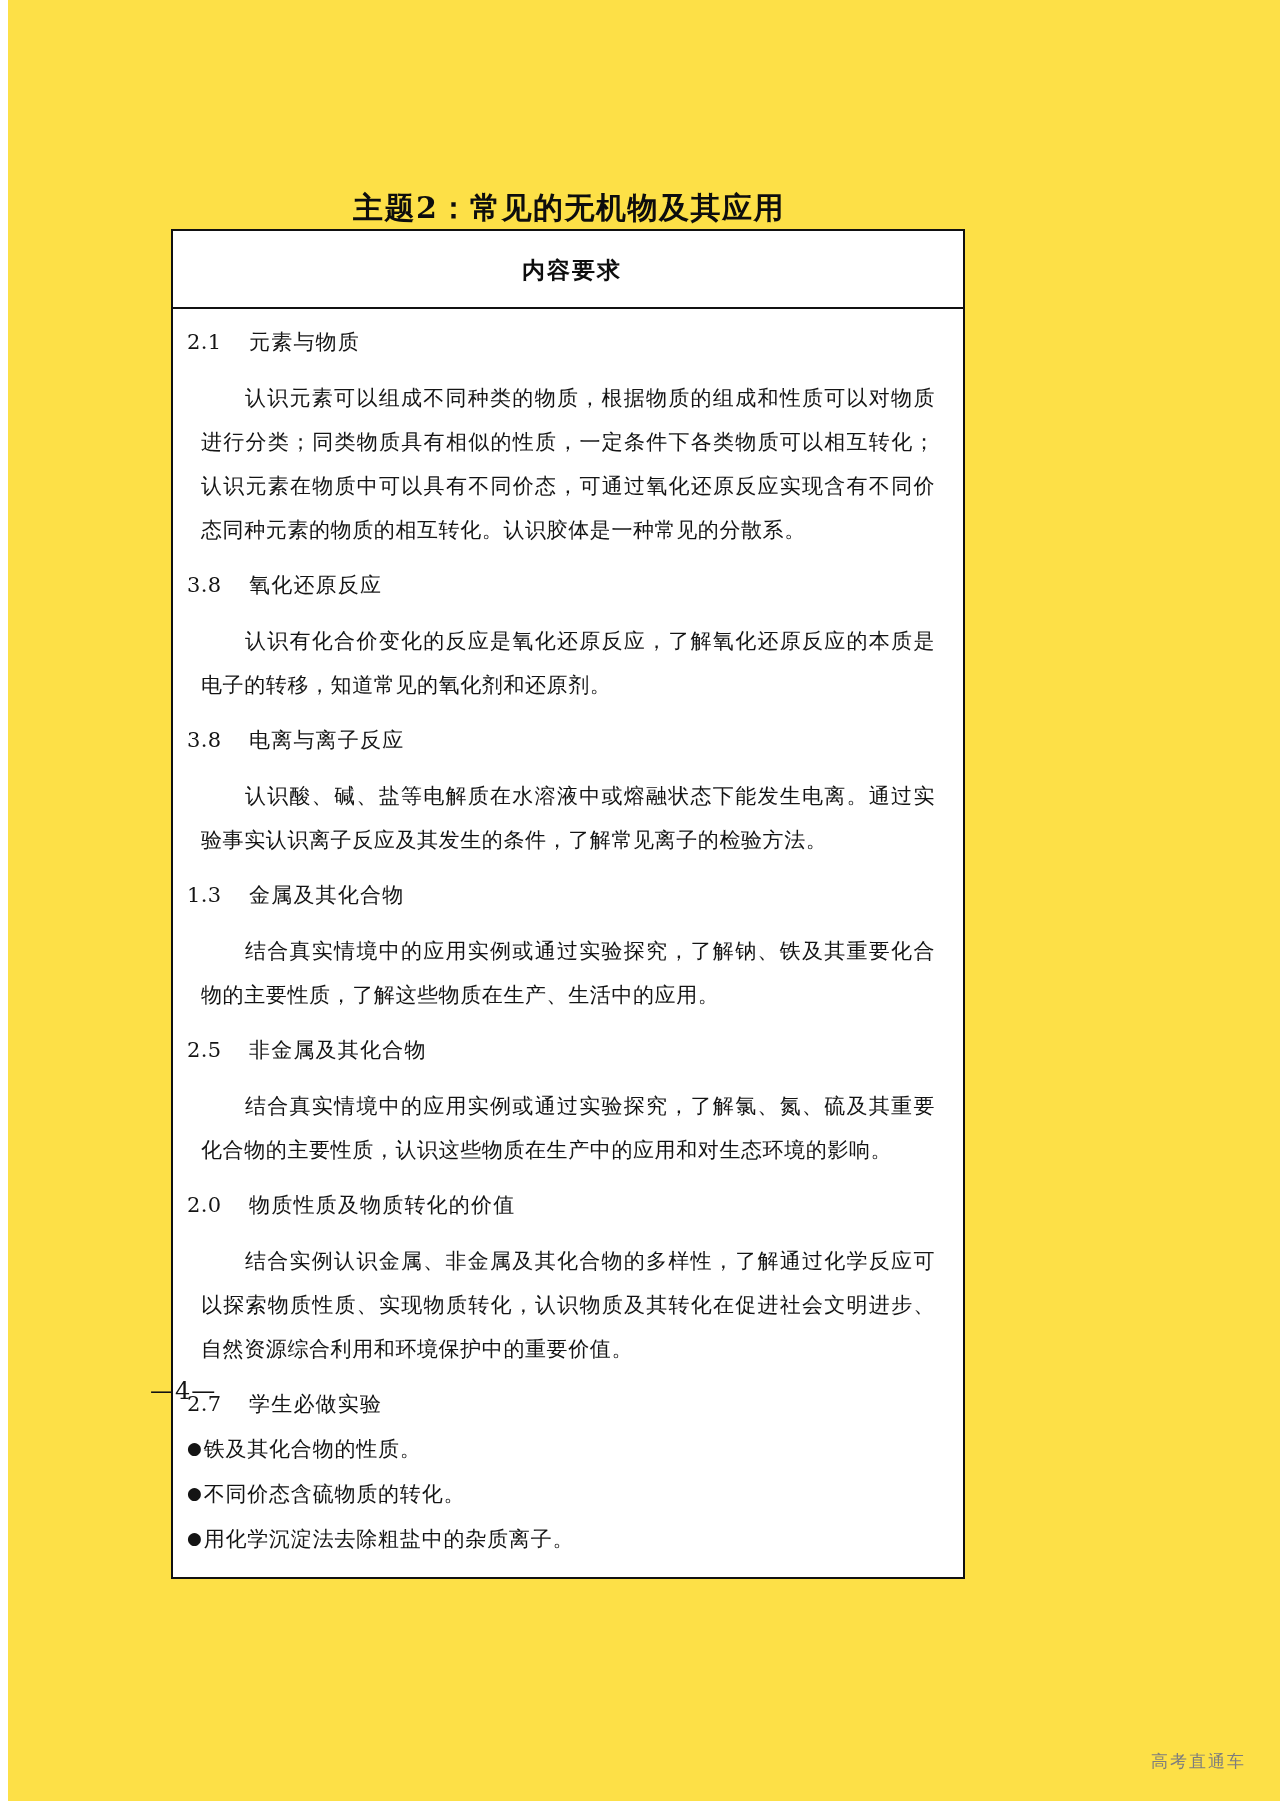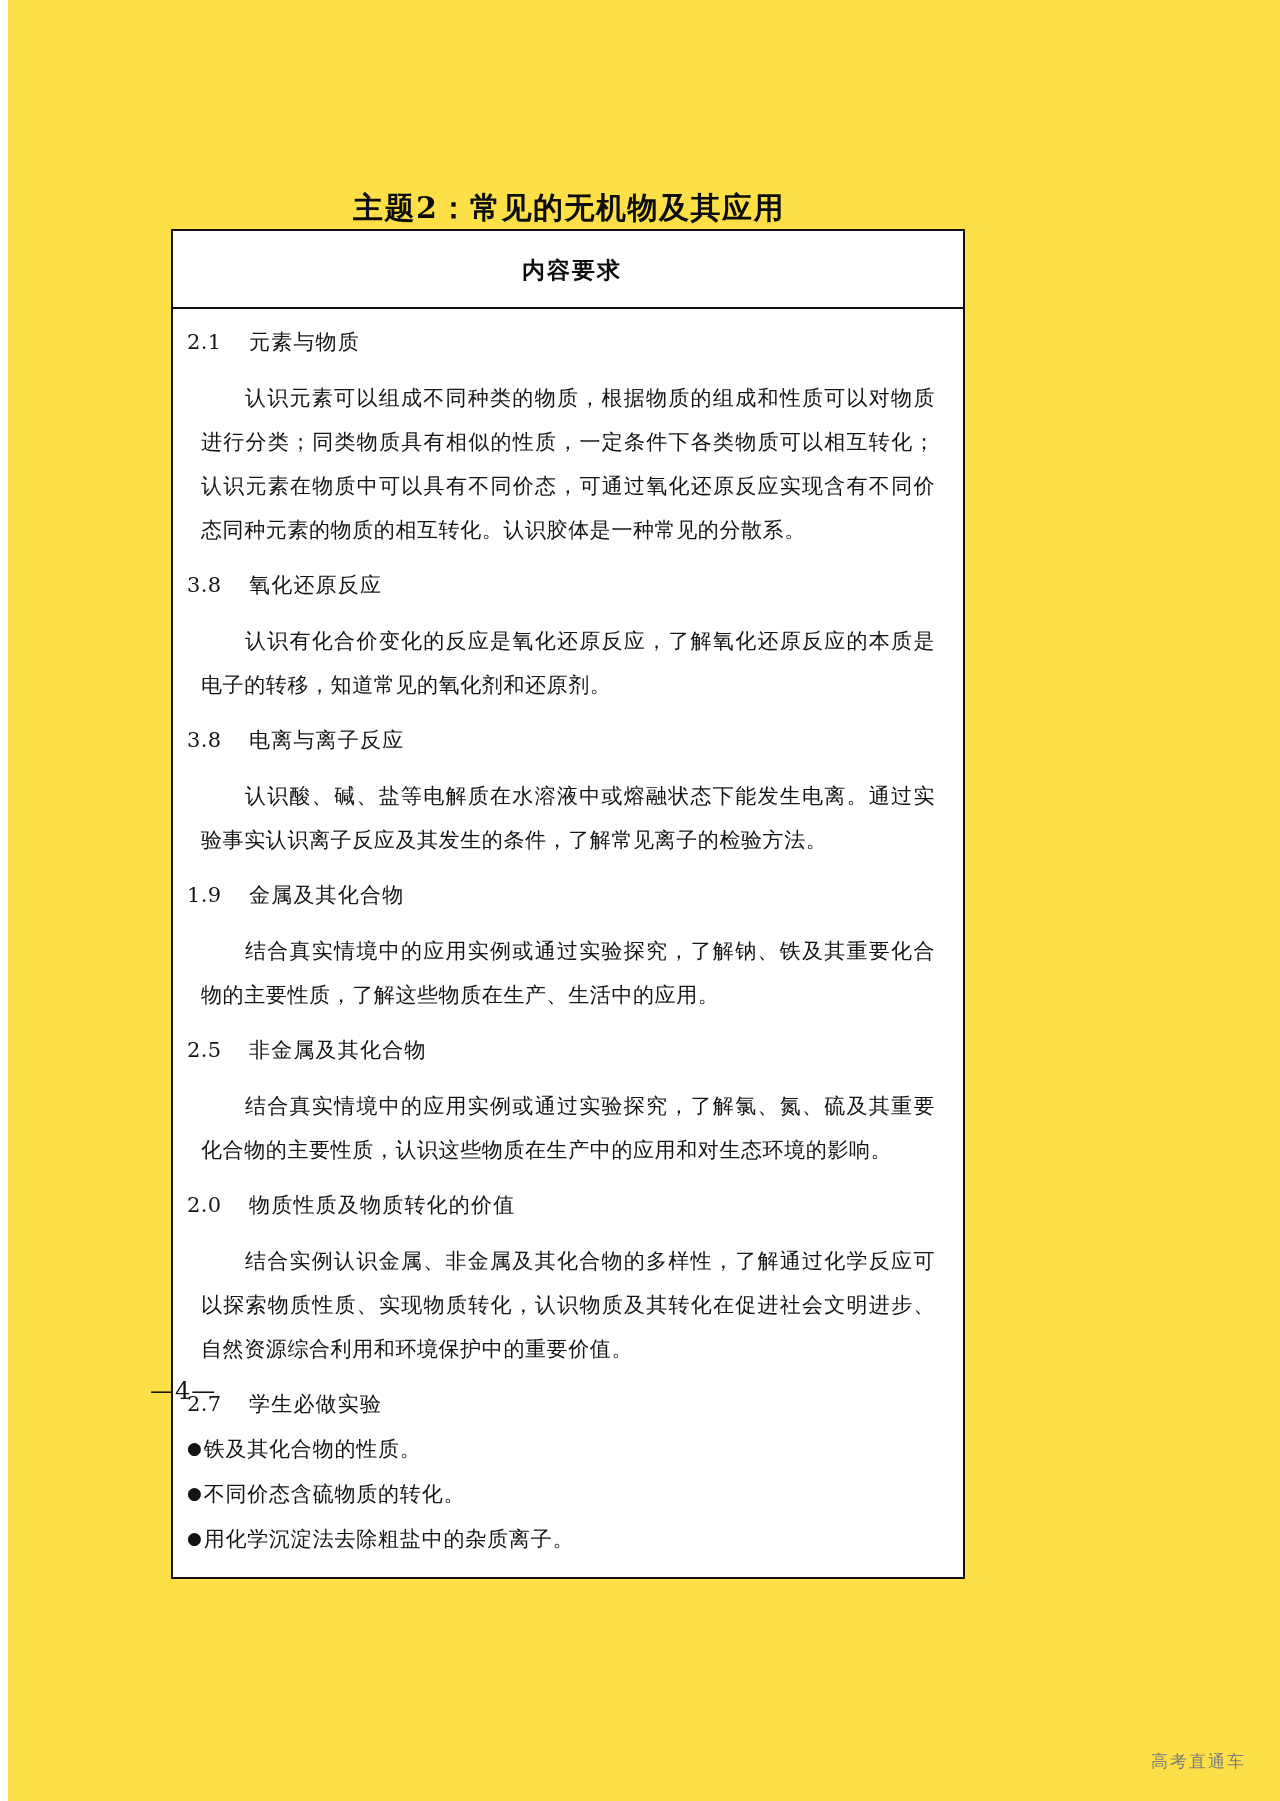--- a/index.html
+++ b/index.html
@@ -138,21 +138,21 @@
         <span class="num">3.8</span><span class="ttl">氧化还原反应</span>
       </div>
       <p class="sec-body">认识有化合价变化的反应是氧化还原反应，了解氧化还原反应的本质是电子的转移，知道常见的氧化剂和还原剂。</p>
 
       <div class="sec-head">
         <span class="num">3.8</span><span class="ttl">电离与离子反应</span>
       </div>
       <p class="sec-body">认识酸、碱、盐等电解质在水溶液中或熔融状态下能发生电离。通过实验事实认识离子反应及其发生的条件，了解常见离子的检验方法。</p>
 
       <div class="sec-head">
-        <span class="num">1.9</span><span class="ttl">金属及其化合物</span>
+        <span class="num">1.3</span><span class="ttl">金属及其化合物</span>
       </div>
       <p class="sec-body">结合真实情境中的应用实例或通过实验探究，了解钠、铁及其重要化合物的主要性质，了解这些物质在生产、生活中的应用。</p>
 
       <div class="sec-head">
         <span class="num">2.5</span><span class="ttl">非金属及其化合物</span>
       </div>
       <p class="sec-body">结合真实情境中的应用实例或通过实验探究，了解氯、氮、硫及其重要化合物的主要性质，认识这些物质在生产中的应用和对生态环境的影响。</p>
 
       <div class="sec-head">
         <span class="num">2.0</span><span class="ttl">物质性质及物质转化的价值</span>

